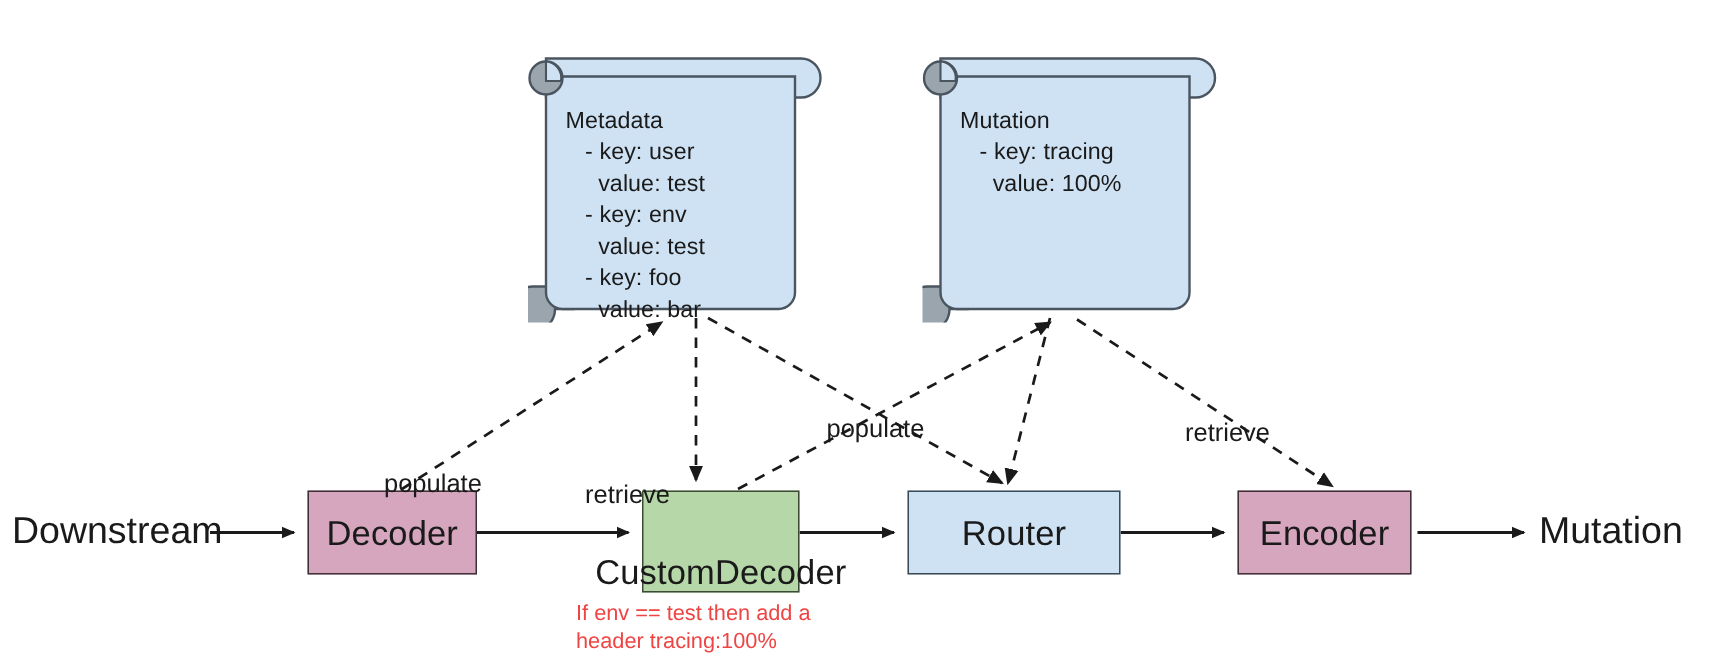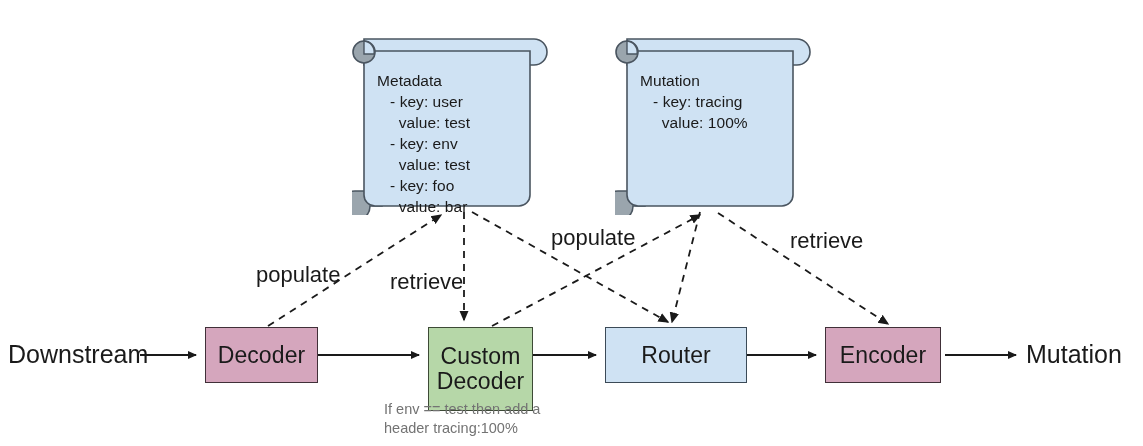--- a/index.html
+++ b/index.html
@@ -44,27 +44,28 @@
   .lbl{
     position:absolute;
     color:#1a1a1a;
     font-size:25px;
     line-height:23px;
     white-space:nowrap;
   }
   .elabel{
     position:absolute;
     color:#1a1a1a;
-    font-size:22px;
+    font-size:17px;
     line-height:20px;
     white-space:nowrap;
+    margin-top:48px;
   }
   .caption{
     position:absolute;
-    color:#737373;
+    color:#ef4444;
     font-size:14.5px;
     line-height:19px;
     white-space:pre;
   }
 </style>
 </head>
 <body>
 
 <div id="stage">
 
@@ -136,21 +137,21 @@
      value: 100%</div>
   </div>
 
   <div class="lbl" style="left:8px;top:343px;">Downstream</div>
   <div class="lbl" style="left:1026px;top:343px;">Mutation</div>
 
   <div class="pbox pink" style="left:205px;top:327px;width:113px;height:56px;">
     <span>Decoder</span>
   </div>
 
-  <div class="pbox green" style="left:428px;top:327px;width:105px;height:84px;flex-direction:column;">
+  <div class="pbox green" style="left:428px;top:327px;width:105px;height:68px;flex-direction:row;align-items:flex-end;">
     <span>Custom</span>
     <span>Decoder</span>
   </div>
 
   <div class="pbox blue" style="left:605px;top:327px;width:142px;height:56px;">
     <span>Router</span>
   </div>
 
   <div class="pbox pink" style="left:825px;top:327px;width:116px;height:56px;">
     <span>Encoder</span>

